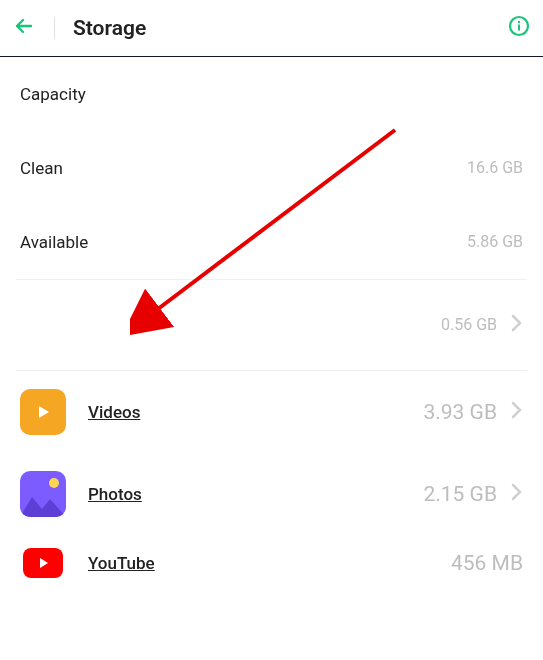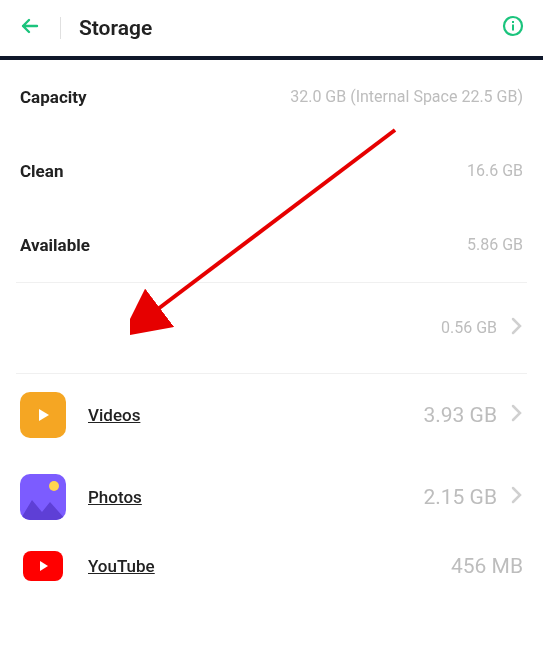--- a/index.html
+++ b/index.html
@@ -7,44 +7,44 @@
       width: 543px;
       height: 660px;
       background: #fff;
       font-family: -apple-system, BlinkMacSystemFont, 'Segoe UI', Roboto, sans-serif;
       position: relative;
       overflow: hidden;
     }
     .header {
       display: flex;
       align-items: center;
-      padding: 14px 18px;
+      padding: 14px 12px;
       gap: 18px;
-      border-bottom: 4px solid #0f172a;
+      border-bottom: 1px solid #0f172a;
     }
     .header .vdiv {
       width: 1px;
       height: 22px;
       background: #e0e0e0;
     }
     .header .title {
       font-size: 21px;
       font-weight: 600;
       color: #222;
     }
     .header .spacer { flex: 1; }
     .row {
       display: flex;
       align-items: center;
       padding: 0 20px;
       min-height: 74px;
     }
     .row .label {
       font-size: 17px;
-      font-weight: 700;
+      font-weight: 400;
       color: #222;
     }
     .row .value {
       margin-left: auto;
       font-size: 16px;
       color: #bdbdbd;
       text-align: right;
       line-height: 1.4;
     }
     .row .value.multiline {
@@ -115,21 +115,20 @@
     <svg width="24" height="24" viewBox="0 0 24 24" fill="none">
       <circle cx="12" cy="12" r="9" stroke="#1bc47d" stroke-width="2.2"></circle>
       <rect x="11" y="10.5" width="2" height="6" fill="#1bc47d"></rect>
       <rect x="11" y="7" width="2" height="2" fill="#1bc47d"></rect>
     </svg>
   </span>
 </div>
 
 <div class="row">
   <span class="label">Capacity</span>
-  <span class="value multiline">32.0 GB (Internal Space 22.5 GB)</span>
 </div>
 
 <div class="row">
   <span class="label">Clean</span>
   <span class="value">16.6 GB</span>
 </div>
 
 <div class="row">
   <span class="label">Available</span>
   <span class="value">5.86 GB</span>

